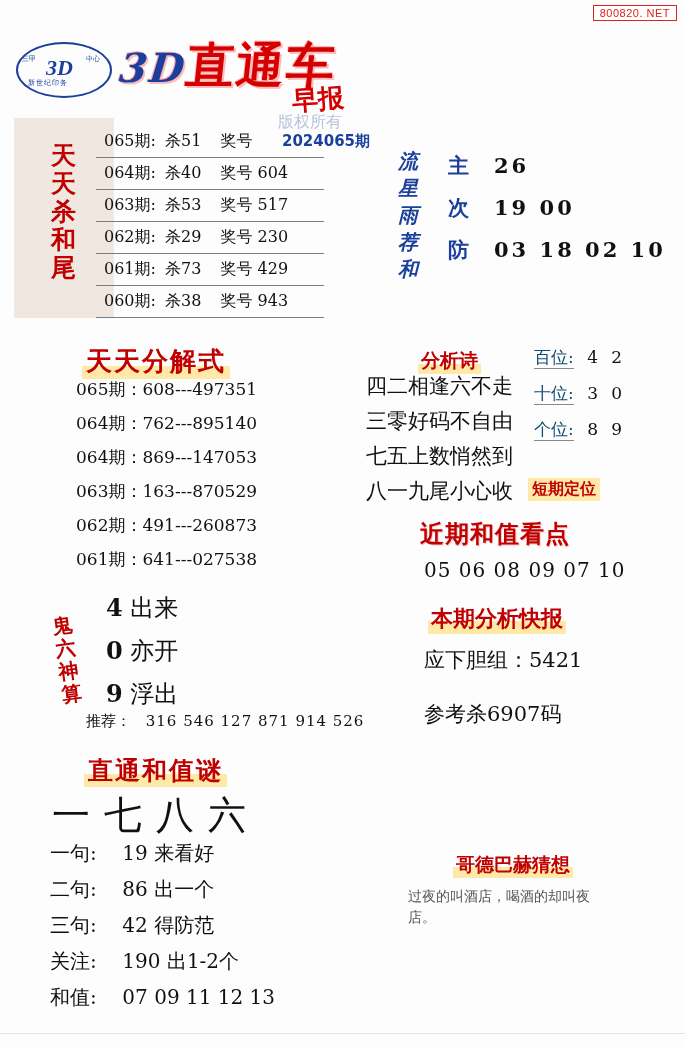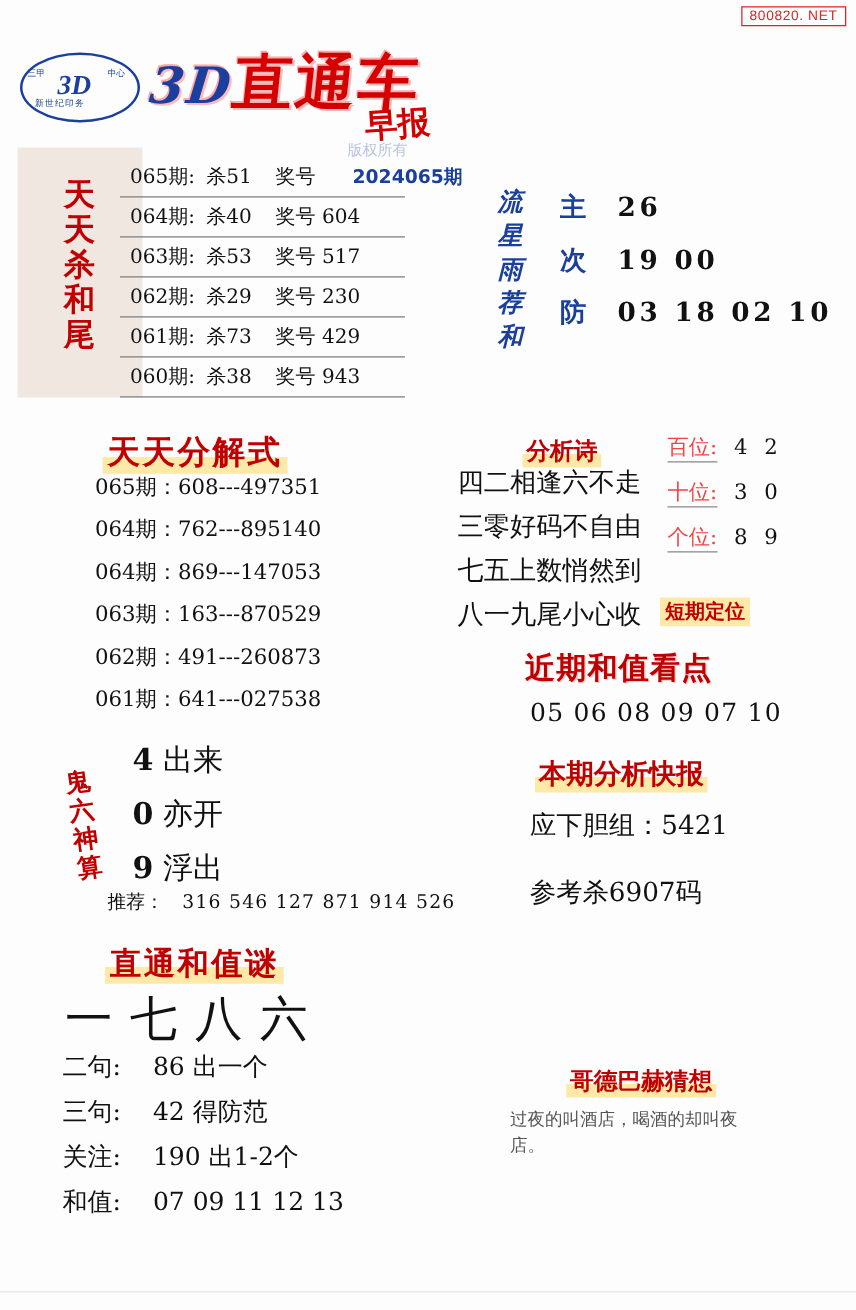--- a/index.html
+++ b/index.html
@@ -116,21 +116,21 @@
     font-size: 15px;
     color: #1b3f9c;
     font-weight: bold;
     white-space: nowrap;
     margin-top: 20px;
   }
   .title-shadow-text {
     position: absolute;
     left: 268px;
     top: 88px;
-    font-size: 12px;
+    font-size: 16px;
     color: #b9c3dd;
     white-space: nowrap;
   }
 
   
   .left-strip {
     position: absolute;
     left: 14px;
     top: 118px;
     width: 100px;
@@ -353,21 +353,21 @@
     top: 346px;
     font-family: "DejaVu Serif", serif;
   }
   .pos-row {
     font-size: 17px;
     color: #111;
     margin-bottom: 13px;
     white-space: nowrap;
   }
   .pos-row .plabel {
-    color: #ef4444;
+    color: #0c4a6e;
     border-bottom: 1px solid #888;
     padding-bottom: 1px;
   }
   .pos-row .pval {
     margin-left: 8px;
     letter-spacing: 4px;
   }
 
   .short-tag {
     position: absolute;
@@ -573,20 +573,24 @@
   </div>
   <div class="ghost-rec">
     <span>推荐：</span>
     <span class="nums">316 546 127 871 914 526</span>
   </div>
 
   <div class="riddle-title">直通和值谜</div>
   <div class="riddle-big">一七八六</div>
   <div class="riddle-rows">
     <div class="riddle-row">
+      <span class="rlabel">一句:</span>
+      <span class="rval">19 来看好</span>
+    </div>
+    <div class="riddle-row">
       <span class="rlabel">二句:</span>
       <span class="rval">86 出一个</span>
     </div>
     <div class="riddle-row">
       <span class="rlabel">三句:</span>
       <span class="rval">42 得防范</span>
     </div>
     <div class="riddle-row">
       <span class="rlabel">关注:</span>
       <span class="rval">190 出1-2个</span>

